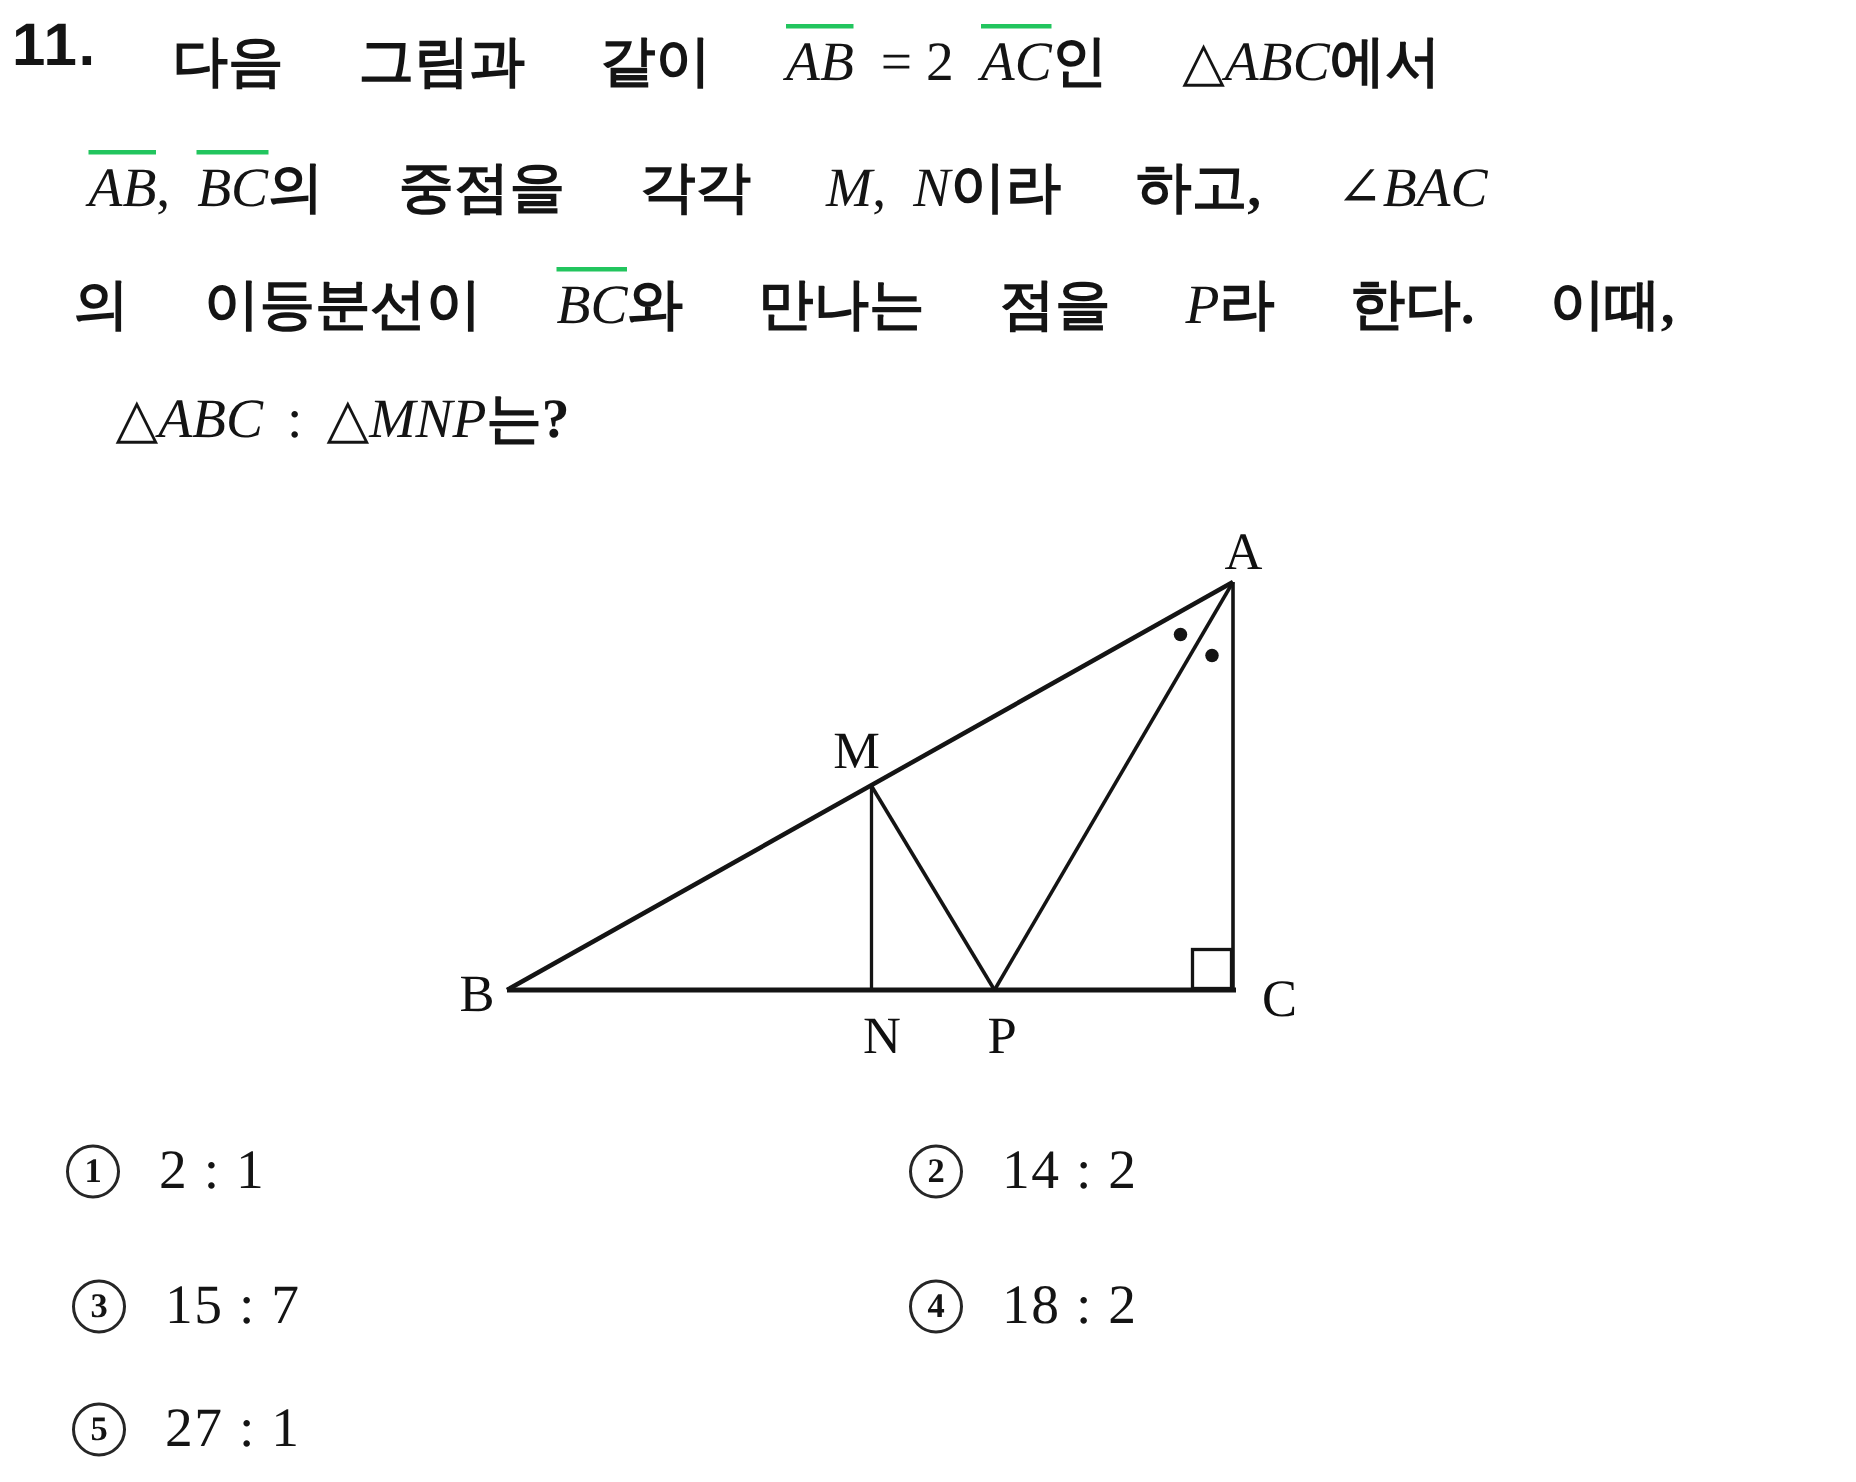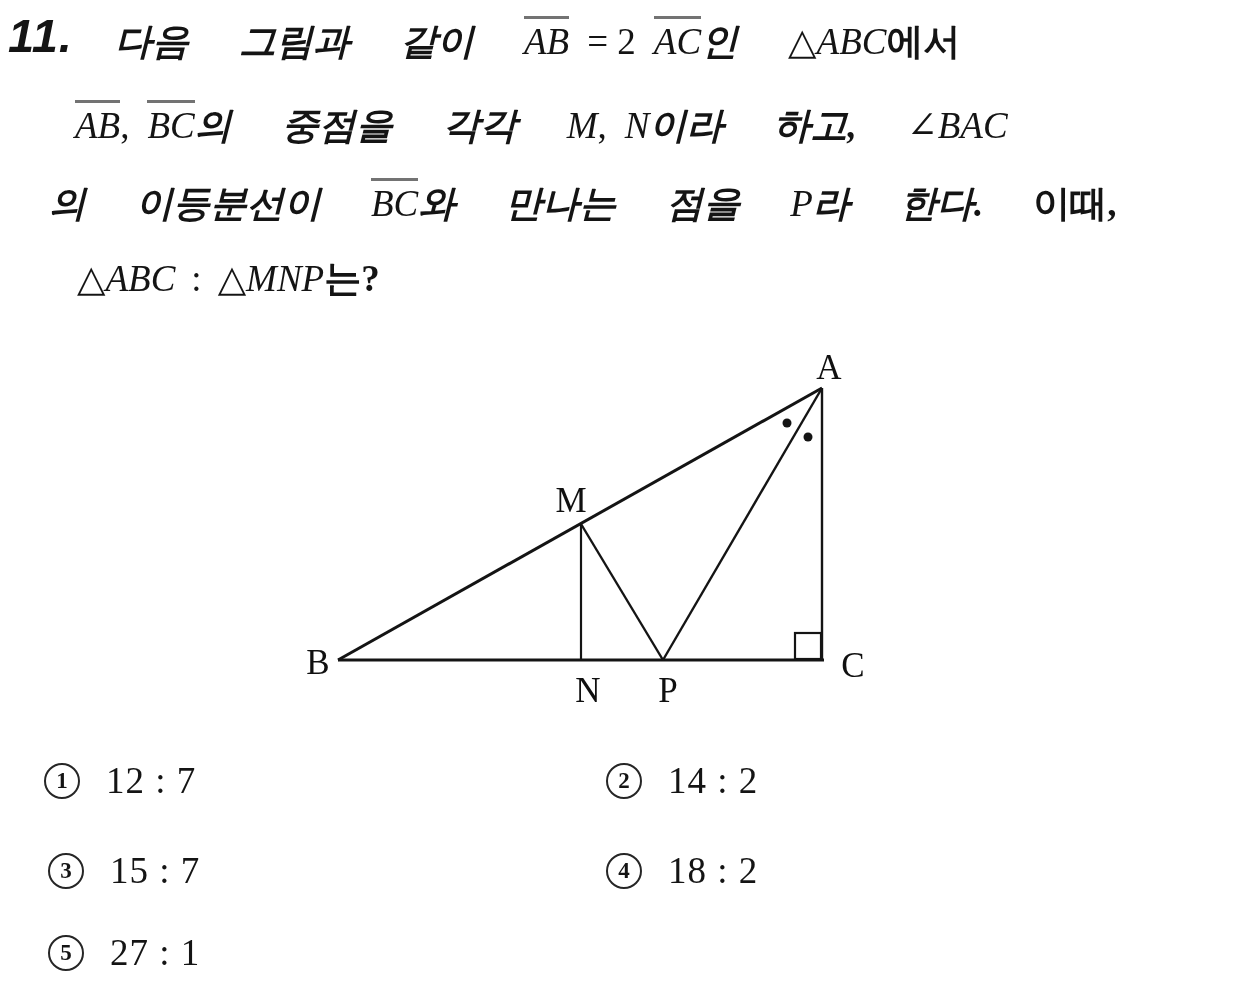--- a/index.html
+++ b/index.html
@@ -3,49 +3,49 @@
 <meta charset="utf-8">
 <style>
   html,body{margin:0;padding:0;}
   body{
     width:1237px;height:988px;position:relative;background:#ffffff;
     font-family:"Liberation Serif","DejaVu Serif",serif;color:#141414;overflow:hidden;
   }
   .abs{position:absolute;}
   .qnum{
     font-family:"Liberation Sans","DejaVu Sans",sans-serif;
-    font-weight:700;font-size:47px;letter-spacing:1px;font-style:italic;
+    font-weight:700;font-size:40px;letter-spacing:1px;
   }
   .line{font-size:37px;white-space:nowrap;}
   .k{font-weight:600;}
   .m{font-style:italic;font-weight:500;}
   .sym{font-style:normal;font-weight:500;}
-  .ol{display:inline-block;border-top:3px solid #737373;padding-top:3px;line-height:1.1;}
-  .g{margin-right:50px;font-style:italic;}
+  .ol{display:inline-block;border-top:3px solid #22c55e;padding-top:3px;line-height:1.1;}
+  .g{margin-right:50px;}
   .gs{margin-right:18px;}
   .colon{margin:0 16px;font-weight:500;}
   .choice-row{display:flex;align-items:center;gap:26px;}
   .cnum{
     width:36px;height:36px;border:2.5px solid #262626;border-radius:50%;
     display:flex;align-items:center;justify-content:center;
     font-size:23px;font-weight:600;box-sizing:border-box;
   }
   .ratio{font-size:37px;font-weight:500;letter-spacing:1px;}
   svg text{font-family:"Liberation Serif","DejaVu Serif",serif;fill:#101010;}
 </style>
 </head>
 <body>
 
 <div class="abs qnum" style="left:8px;top:8px;">11.</div>
 
 <div class="abs line" style="left:115px;top:16px;">
   <span class="k g">다음</span><span class="k g">그림과</span><span class="k g">같이</span><span class="m ol gs">AB</span><span class="sym gs">= 2</span><span class="m ol">AC</span><span class="k g">인</span><span class="sym">△</span><span class="m">ABC</span><span class="k">에서</span>
 </div>
 
-<div class="abs line" style="left:75px;top:100px;">
+<div class="abs line" style="left:59px;top:100px;">
   <span class="m ol">AB</span><span class="sym gs">,</span><span class="m ol">BC</span><span class="k g">의</span><span class="k g">중점을</span><span class="k g">각각</span><span class="m">M</span><span class="sym gs">,</span><span class="m">N</span><span class="k g">이라</span><span class="k g">하고,</span><span class="sym">∠</span><span class="m">BAC</span>
 </div>
 
 <div class="abs line" style="left:49px;top:178px;">
   <span class="k g">의</span><span class="k g">이등분선이</span><span class="m ol">BC</span><span class="k g">와</span><span class="k g">만나는</span><span class="k g">점을</span><span class="m">P</span><span class="k g">라</span><span class="k g">한다.</span><span class="k">이때,</span>
 </div>
 
 <div class="abs line" style="left:77px;top:254px;">
   <span class="sym">△</span><span class="m">ABC</span><span class="colon">:</span><span class="sym">△</span><span class="m">MNP</span><span class="k">는?</span>
 </div>
@@ -68,21 +68,21 @@
   <text x="829" y="379" font-size="35" text-anchor="middle">A</text>
   <text x="318" y="674" font-size="35" text-anchor="middle">B</text>
   <text x="853" y="677" font-size="35" text-anchor="middle">C</text>
   <text x="571" y="512" font-size="35" text-anchor="middle">M</text>
   <text x="588" y="702" font-size="35" text-anchor="middle">N</text>
   <text x="668" y="702" font-size="35" text-anchor="middle">P</text>
 </svg>
 
 <div class="abs choice-row" style="left:44px;top:759px;">
   <span class="cnum">1</span>
-  <span class="ratio">12 : 7</span>
+  <span class="ratio">2 : 1</span>
 </div>
 <div class="abs choice-row" style="left:606px;top:759px;">
   <span class="cnum">2</span>
   <span class="ratio">14 : 2</span>
 </div>
 <div class="abs choice-row" style="left:48px;top:849px;">
   <span class="cnum">3</span>
   <span class="ratio">15 : 7</span>
 </div>
 <div class="abs choice-row" style="left:606px;top:849px;">

